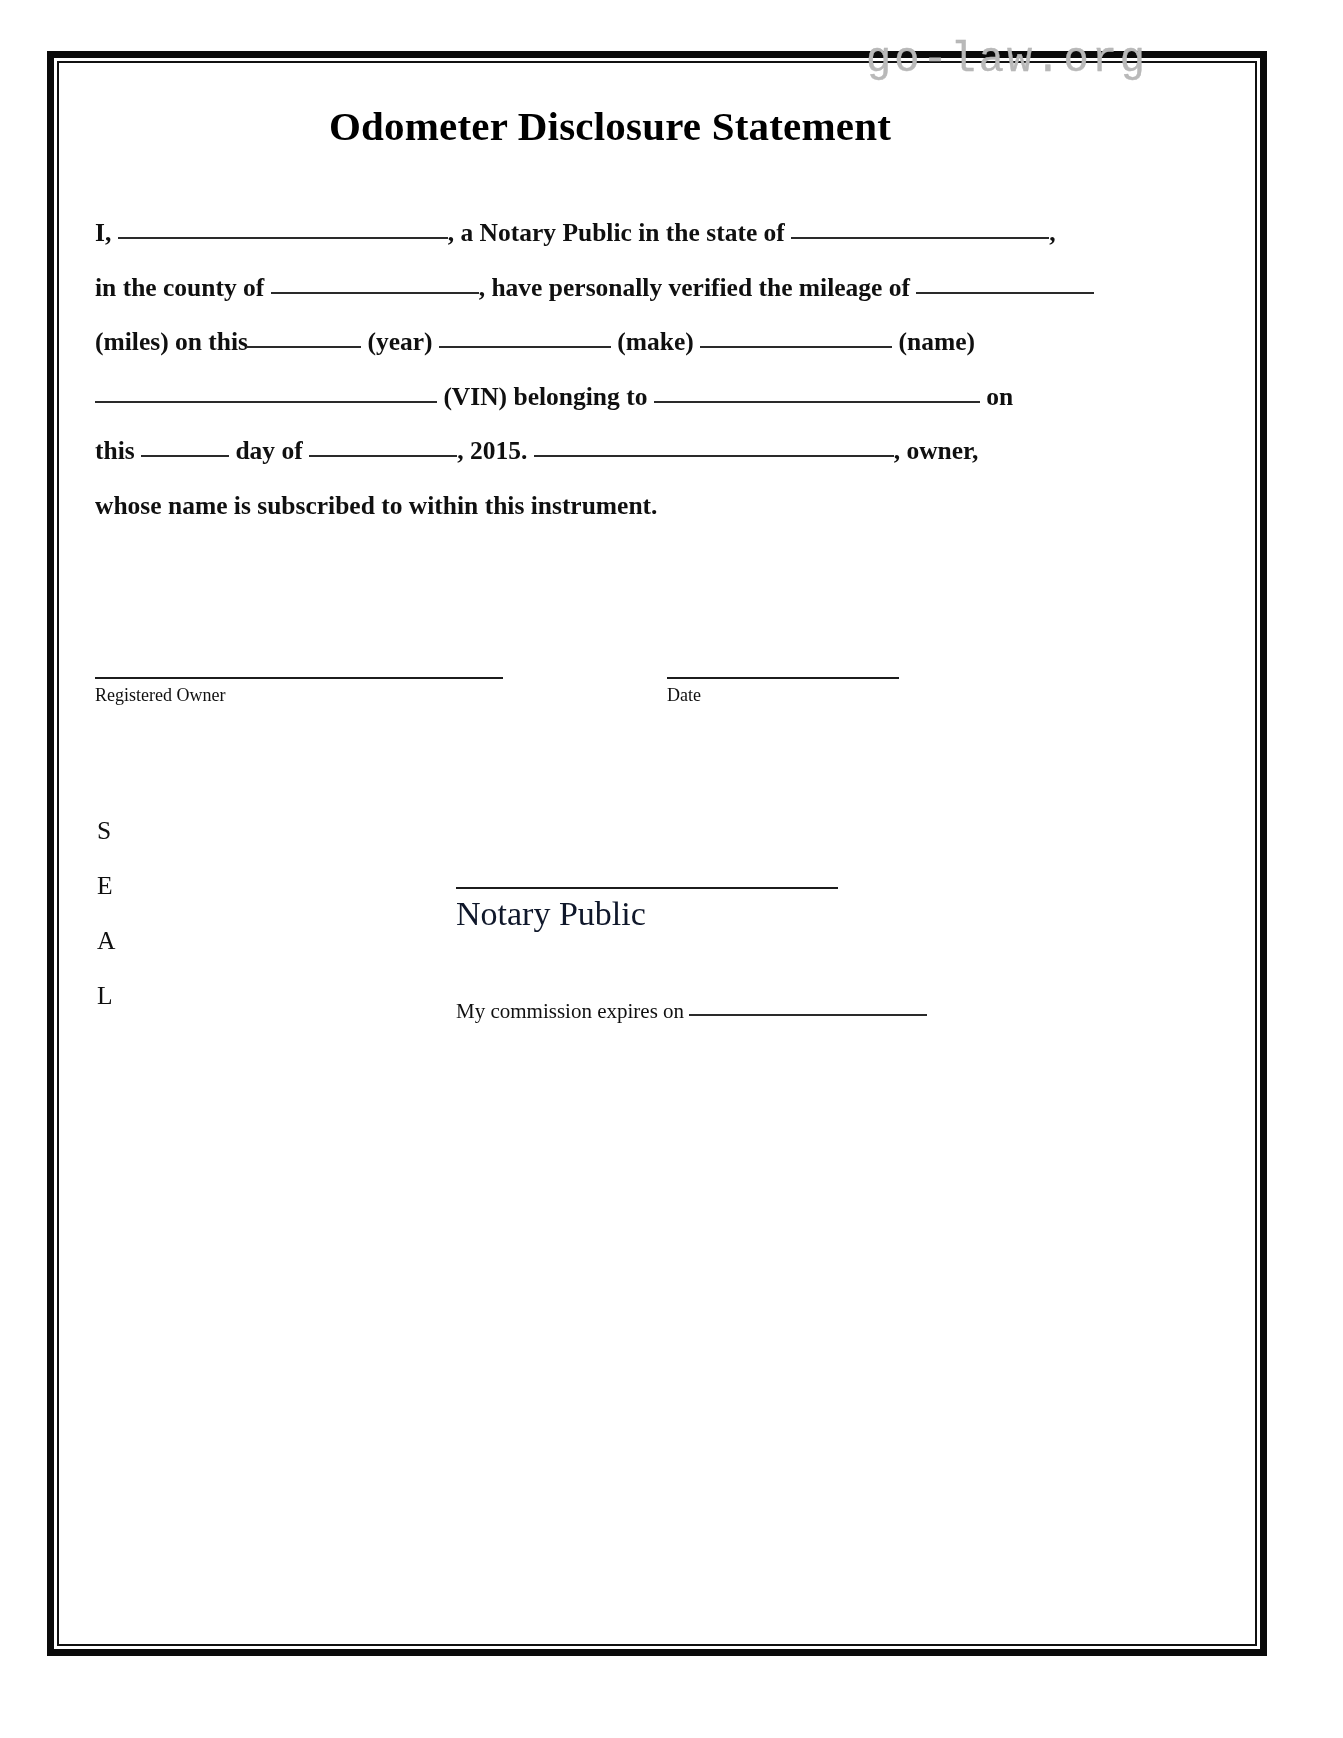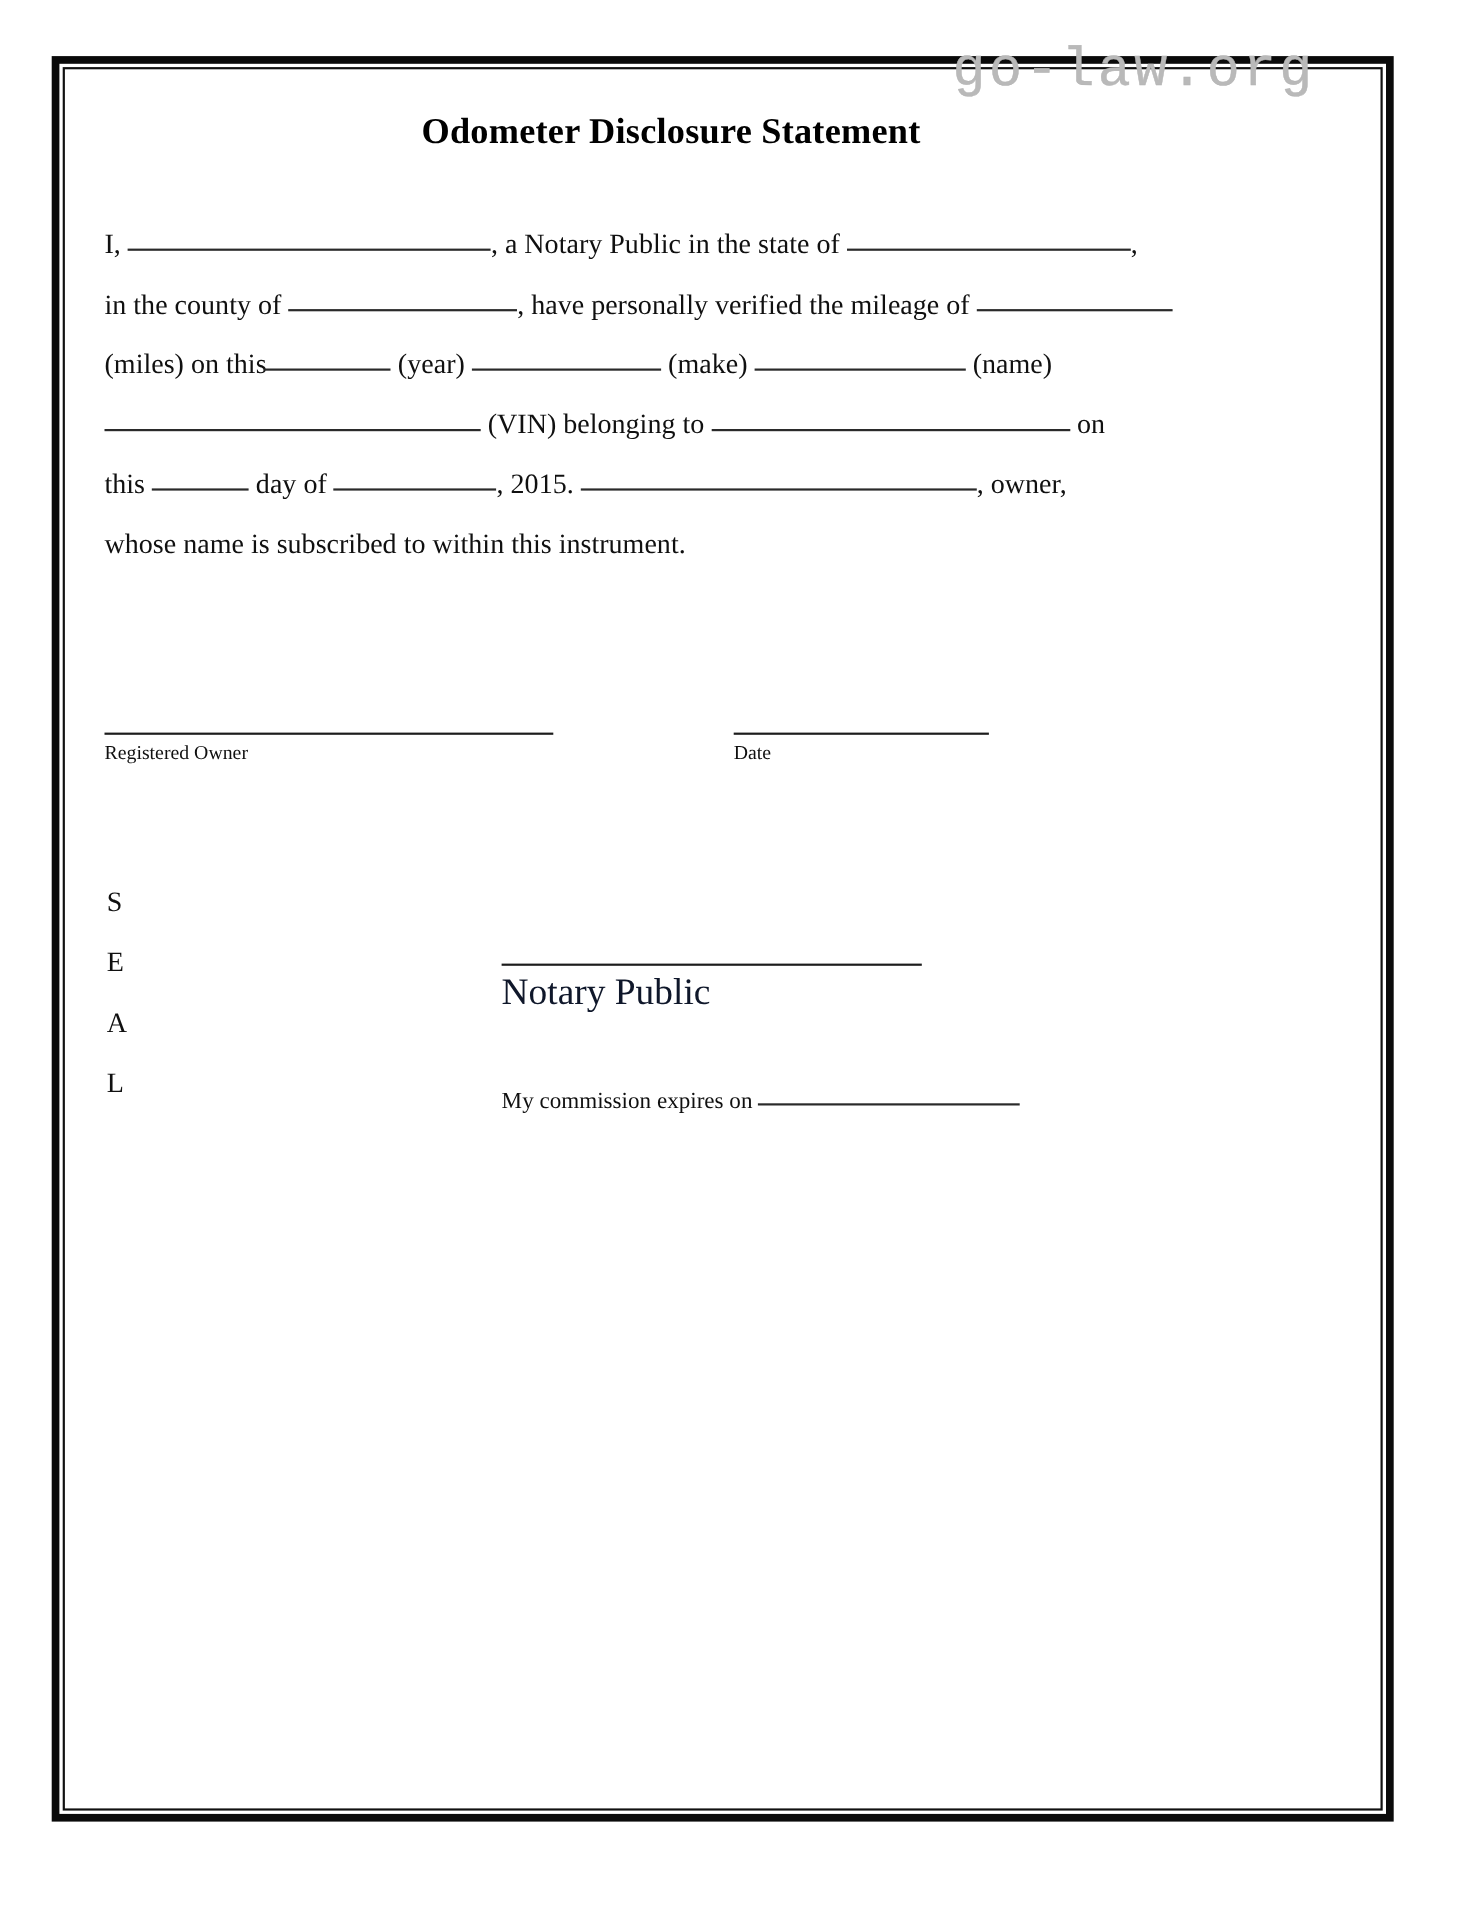--- a/index.html
+++ b/index.html
@@ -37,59 +37,60 @@
     box-sizing: border-box;
     background: #ffffff;
   }
 
   
   .watermark {
     position: absolute;
     left: 866px;
     top: 36px;
     font-family: "Liberation Mono", "DejaVu Sans Mono", monospace;
-    font-size: 50px;
+    font-size: 42px;
     letter-spacing: 3px;
     color: #b9b9b9;
     white-space: nowrap;
     z-index: 5;
     pointer-events: none;
     -webkit-text-stroke: 0.4px #b3b3b3;
   }
 
   
   .content {
     position: absolute;
     left: 95px;
     top: 60px;
     width: 1030px;
     z-index: 3;
   }
 
   .doc-title {
     text-align: center;
-    font-size: 33px;
+    font-size: 41px;
     font-weight: bold;
     letter-spacing: 0.2px;
     margin: 0;
     padding-top: 42px;
     color: #000000;
   }
 
   .body-block {
     margin-top: 56px;
     font-size: 25.5px;
     line-height: 54.5px;
     color: #101010;
     text-align: justify;
     text-justify: inter-word;
   }
   .body-block p {
     margin: 0;
     text-align: justify;
+    font-weight: bold;
   }
   .body-block p.lastline {
     text-align: left;
   }
 
   
   .fill {
     display: inline-block;
     border-bottom: 2.5px solid #2a2a2a;
     vertical-align: 2px;

